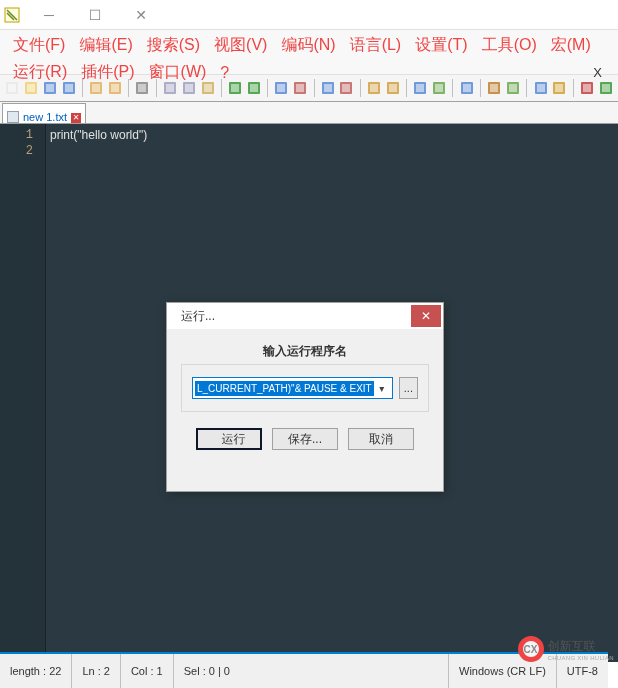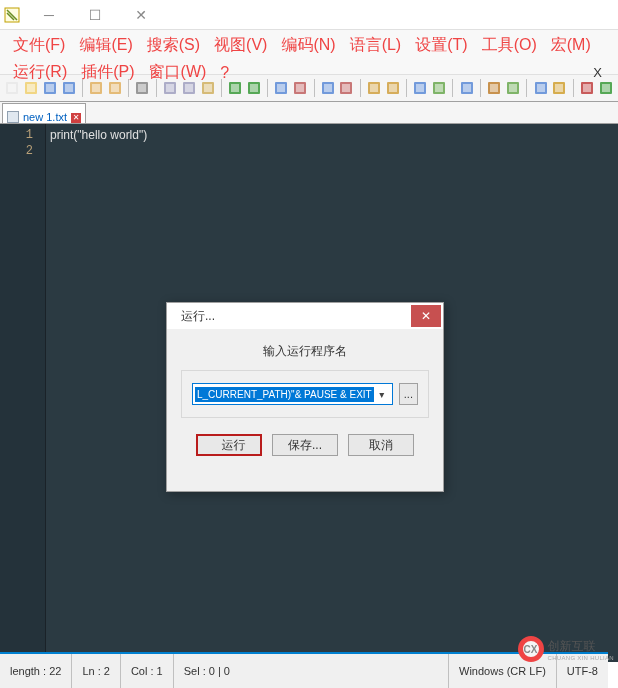--- a/index.html
+++ b/index.html
@@ -41,29 +41,29 @@
 
 
 .watermark { position: absolute; right: 4px; bottom: 26px; display: flex; align-items: center; gap: 4px; font-size: 11px; color: #666; z-index: 50; }
 .watermark .logo { width: 26px; height: 26px; border-radius: 50%; background: #f5f5f5; border: 5px solid #ef4444; display: flex; align-items: center; justify-content: center; font-size: 10px; color: #888; font-weight: bold; }
 
 
 .dialog { position: absolute; left: 166px; top: 302px; width: 278px; height: 190px; background: #f0f0f0; border: 1px solid #a0a0a0; box-shadow: 2px 2px 10px rgba(0,0,0,0.3); z-index: 100; }
 .dialog .dtitle { height: 26px; background: #fff; display: flex; align-items: center; padding-left: 14px; font-size: 12px; color: #333; }
 .dialog .dclose { margin-left: auto; width: 30px; height: 22px; background: #c75050; color: #fff; display: flex; align-items: center; justify-content: center; font-size: 12px; margin-right: 2px; margin-top: 0; }
 .dialog .dbody { padding: 14px 12px 10px; }
-.dialog .dbody .label { text-align: center; font-size: 12px; color: #333; margin-bottom: 10px; }
+.dialog .dbody .label { text-align: center; font-size: 12px; color: #333; margin-bottom: 4px; font-weight: bold; }
 .dialog .inputrow { display: flex; gap: 6px; padding: 12px 10px; border: 1px solid #d8d8d8; margin: 0 2px; }
 .dialog .combo { flex: 1; height: 22px; border: 1px solid #0078d7; background: #fff; display: flex; align-items: center; padding: 0 2px; }
 .dialog .combo .sel { flex: 1; background: #0078d7; color: #fff; font-size: 10px; font-family: Tahoma, sans-serif; padding: 2px 2px; overflow: hidden; white-space: nowrap; }
 .dialog .combo .arrow { width: 16px; text-align: center; color: #444; font-size: 10px; }
 .dialog .browse { width: 26px; height: 22px; border: 1px solid #a0a0a0; background: #e8e8e8; display: flex; align-items: center; justify-content: center; font-size: 11px; color: #333; }
 .dialog .buttons { display: flex; gap: 10px; justify-content: center; padding: 16px 0 0; }
 .dialog .buttons .dbtn { width: 66px; height: 22px; border: 1px solid #a0a0a0; background: #e8e8e8; font-size: 12px; color: #333; display: flex; align-items: center; justify-content: center; }
-.dialog .buttons .dbtn.primary { border: 2px solid #b91c1c; padding-left: 9px; }
+.dialog .buttons .dbtn.primary { border: 2px solid #0f172a; padding-left: 9px; }
 </style>
 </head>
 <body>
 
 <div class="titlebar">
   <div class="icon">
     <svg width="16" height="16" viewBox="0 0 16 16">
         <rect x="1" y="1" width="14" height="14" fill="#fffde0" stroke="#c0a000"></rect>
         <path d="M3 3 L13 13 M3 6 L10 13" stroke="#6b8e23" stroke-width="1.5" fill="none"></path>
       </svg>

